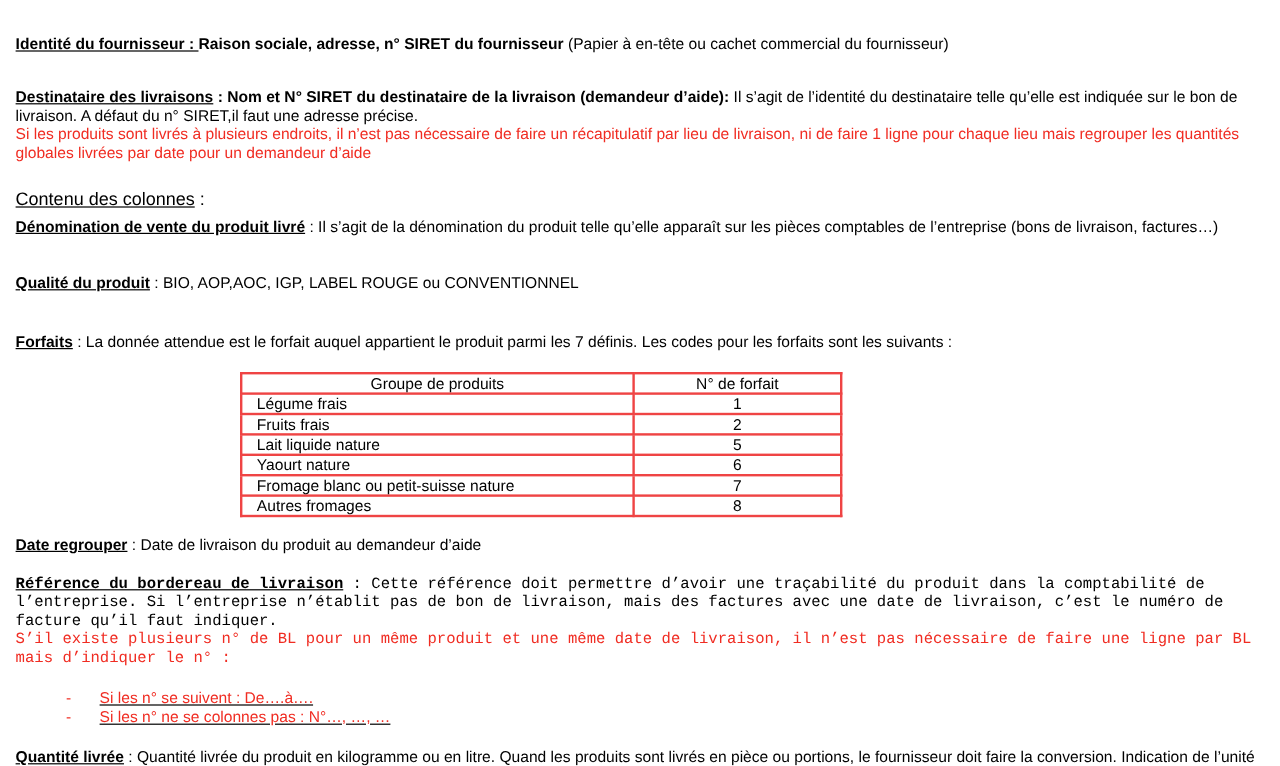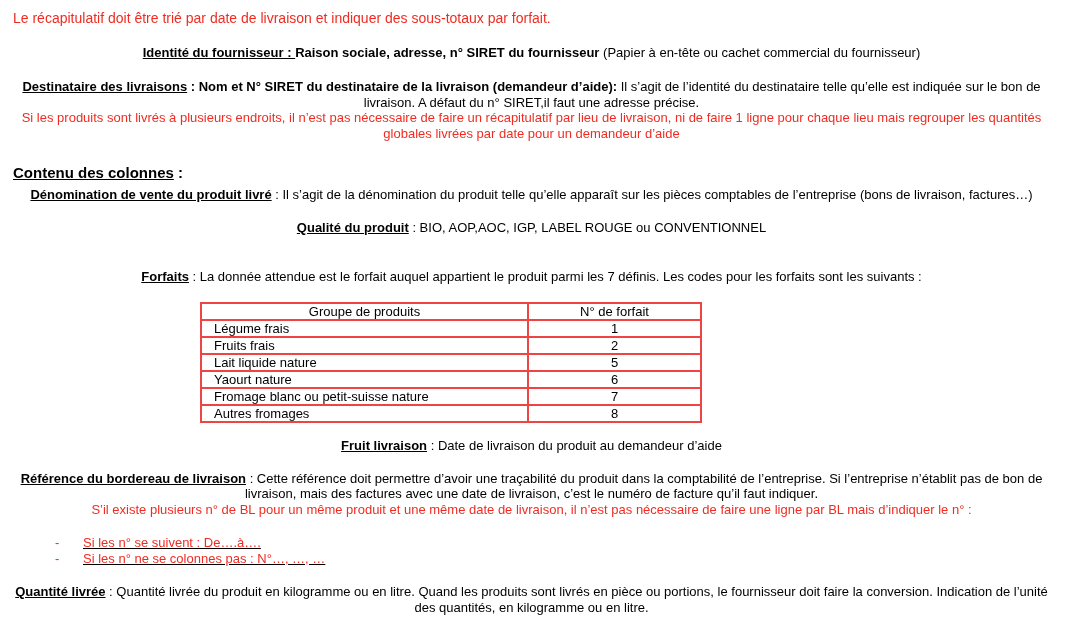--- a/index.html
+++ b/index.html
@@ -24,34 +24,34 @@
   p { margin: 0; padding: 0; }
 
   .intro {
     font-size: 14px;
     line-height: 16px;
     color: #f02c22;
   }
   .b { font-weight: bold; }
   .u { text-decoration: underline; }
 
-  .para { line-height: 15.5px; text-align: center; }
+  .para { line-height: 15.5px; }
 
   .p-identite { margin-top: 19px; line-height: 16px; }
-  .p-destinataire { margin-top: 18px; }
+  .p-destinataire { margin-top: 28px; }
   .red-block { display: block; color: #f02c22; }
 
   .h-contenu {
     margin-top: 23px;
     font-size: 15px;
     line-height: 18px;
-    font-weight: bold;
+    font-weight: normal;
   }
   .p-denomination { margin-top: 5px; }
-  .p-qualite { margin-top: 17px; line-height: 16px; }
+  .p-qualite { margin-top: 31px; line-height: 16px; }
   .p-forfaits { margin-top: 33px; line-height: 16px; }
 
   table.forfait-table {
     border-collapse: collapse;
     table-layout: fixed;
     margin-top: 17px;
     margin-left: 187px;
     width: 500px;
   }
   .forfait-table th, .forfait-table td {
@@ -60,32 +60,31 @@
     line-height: 15px;
     padding: 0;
     vertical-align: top;
     font-weight: normal;
   }
   .forfait-table th { text-align: center; }
   .forfait-table td.cell-group { text-align: left; padding-left: 12px; }
   .forfait-table td.cell-code { text-align: center; }
 
   .p-date { margin-top: 15px; line-height: 16px; }
-  .p-reference { margin-top: 17px; }
+  .p-reference { margin-top: 17px; font-family: Liberation Mono, monospace; }
   .bullets { margin: 18px; text-decoration: underline; }
   .bullet { line-height: 15.5px; color: #f02c22; }
   .bullet-dash { display: inline-block; margin-left: 24px; width: 28px; }
   .p-quantite { }
 </style>
 </head>
 <body>
 
 <div class="page">
 
-  <p class="intro">Le récapitulatif doit être trié par date de livraison et indiquer des sous-totaux par forfait.</p>
 
   <p class="para p-identite"><span class="b u">Identité du fournisseur : </span><span class="b">Raison sociale, adresse, n° SIRET du fournisseur</span><span> (Papier à en-tête ou cachet commercial du fournisseur)</span></p>
 
   <p class="para p-destinataire"><span class="b u">Destinataire des livraisons</span><span class="b"> : Nom et N° SIRET du destinataire de la livraison (demandeur d’aide):</span><span> Il s’agit de l’identité du destinataire telle qu’elle est indiquée sur le bon de livraison. A défaut du n° SIRET,il faut une adresse précise.</span><span class="red-block">Si les produits sont livrés à plusieurs endroits, il n’est pas nécessaire de faire un récapitulatif par lieu de livraison, ni de faire 1 ligne pour chaque lieu mais regrouper les quantités globales livrées par date pour un demandeur d’aide</span></p>
 
   <p class="h-contenu"><span class="u">Contenu des colonnes</span><span> :</span></p>
 
   <p class="para p-denomination"><span class="b u">Dénomination de vente du produit livré</span><span> : Il s’agit de la dénomination du produit telle qu’elle apparaît sur les pièces comptables de l’entreprise (bons de livraison, factures…)</span></p>
 
   <p class="para p-qualite"><span class="b u">Qualité du produit</span><span> : BIO, AOP,AOC, IGP, LABEL ROUGE ou CONVENTIONNEL</span></p>
@@ -124,21 +123,21 @@
         <td class="cell-group">Fromage blanc ou petit-suisse nature</td>
         <td class="cell-code">7</td>
       </tr>
       <tr>
         <td class="cell-group">Autres fromages</td>
         <td class="cell-code">8</td>
       </tr>
     </tbody>
   </table>
 
-  <p class="para p-date"><span class="b u">Fruit livraison</span><span> : Date de livraison du produit au demandeur d’aide</span></p>
+  <p class="para p-date"><span class="b u">Date regrouper</span><span> : Date de livraison du produit au demandeur d’aide</span></p>
 
   <p class="para p-reference"><span class="b u">Référence du bordereau de livraison</span><span> : Cette référence doit permettre d’avoir une traçabilité du produit dans la comptabilité de l’entreprise. Si l’entreprise n’établit pas de bon de livraison, mais des factures avec une date de livraison, c’est le numéro de facture qu’il faut indiquer.</span><span class="red-block">S’il existe plusieurs n° de BL pour un même produit et une même date de livraison, il n’est pas nécessaire de faire une ligne par BL mais d’indiquer le n° :</span></p>
 
   <div class="bullets">
     <div class="bullet"><span class="bullet-dash">-</span><span>Si les n° se suivent : De….à….</span></div>
     <div class="bullet"><span class="bullet-dash">-</span><span>Si les n° ne se colonnes pas : N°…, …, …</span></div>
   </div>
 
   <p class="para p-quantite"><span class="b u">Quantité livrée</span><span> : Quantité livrée du produit en kilogramme ou en litre. Quand les produits sont livrés en pièce ou portions, le fournisseur doit faire la conversion. Indication de l’unité des quantités, en kilogramme ou en litre.</span></p>
 

